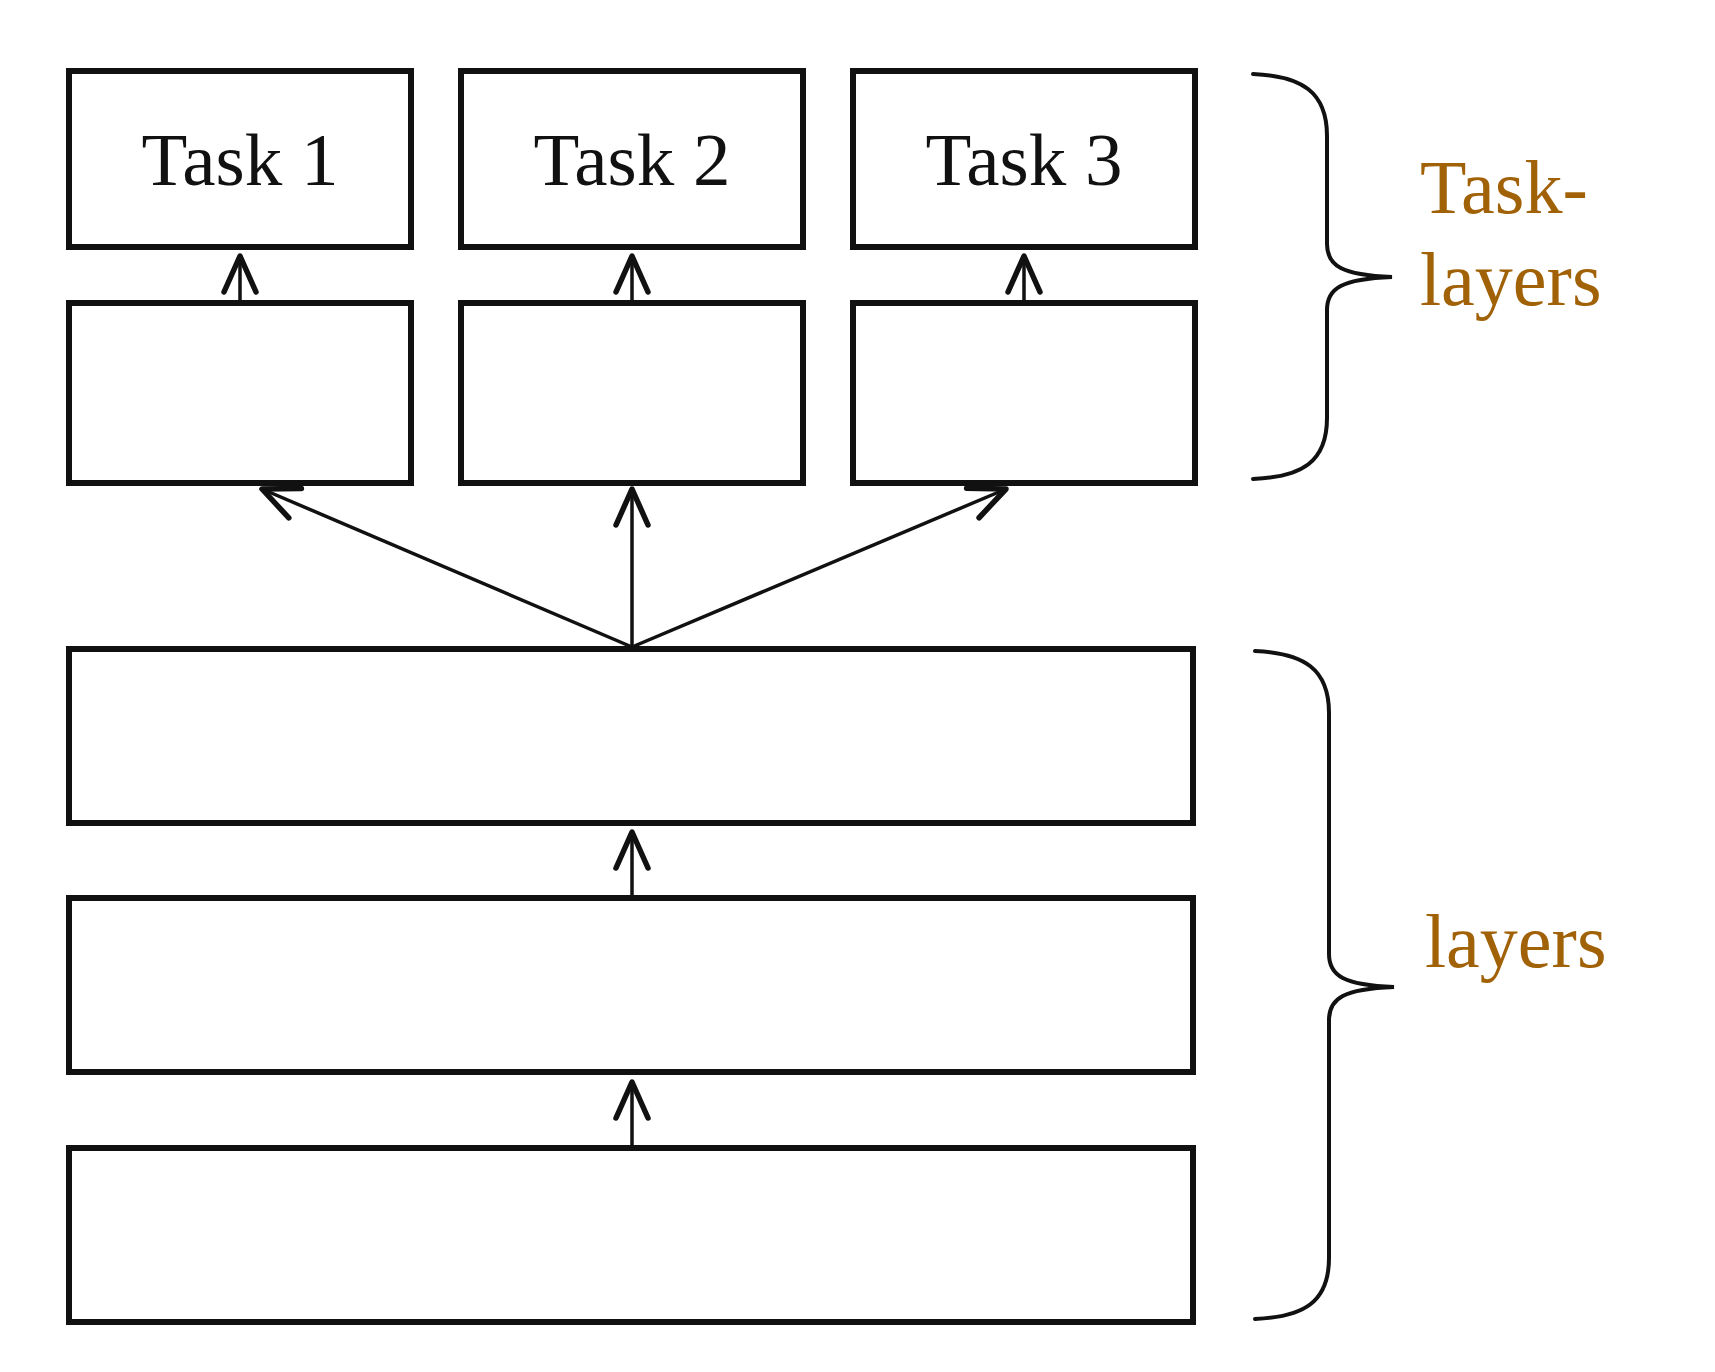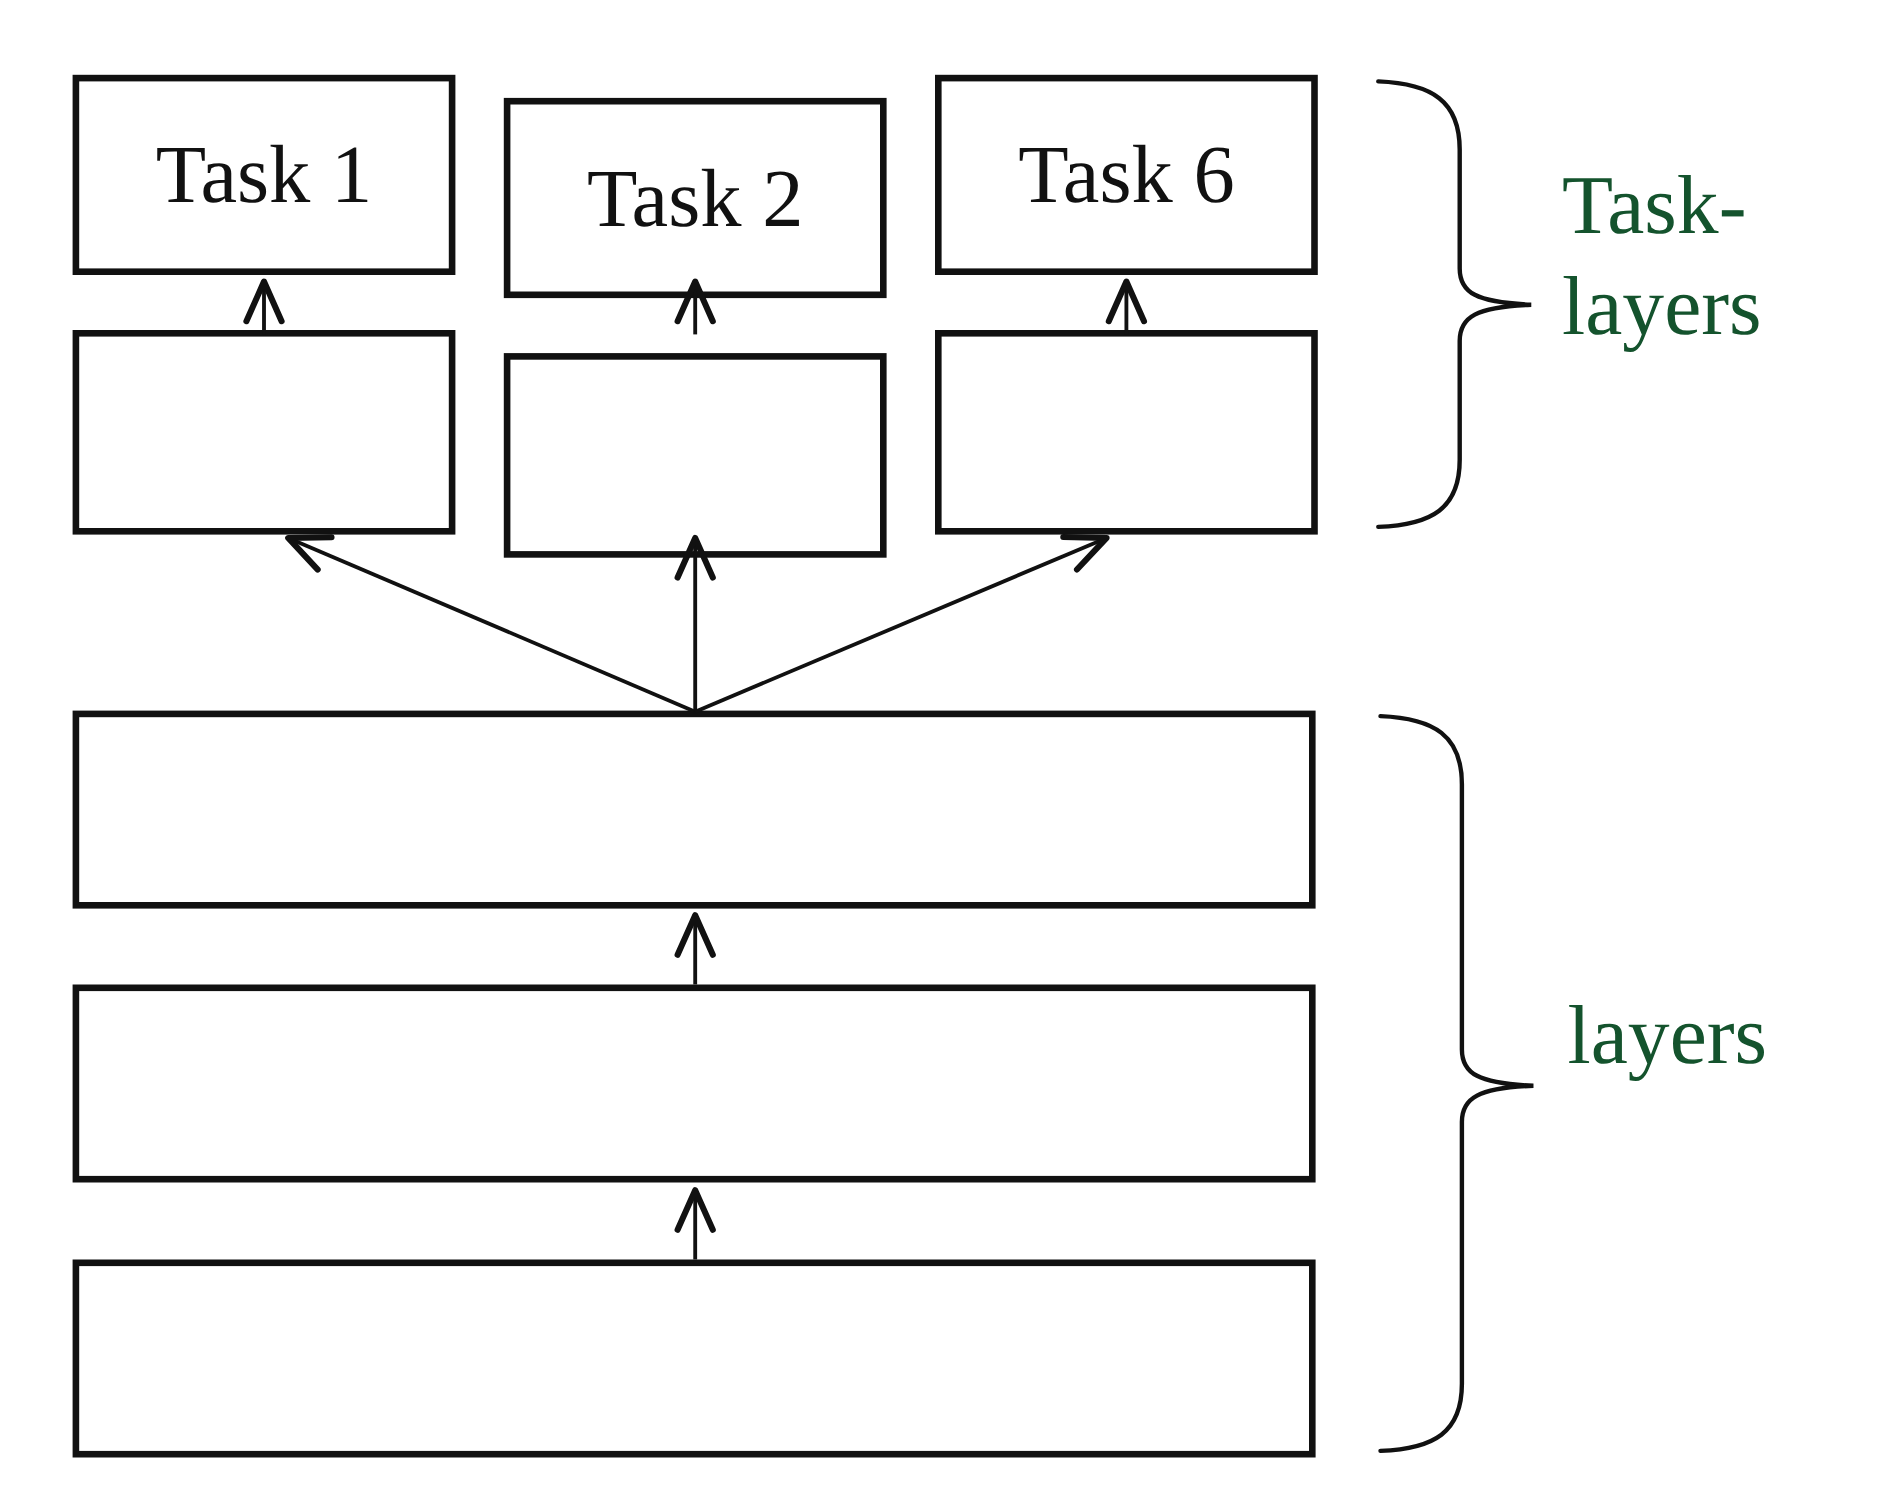--- a/index.html
+++ b/index.html
@@ -36,36 +36,36 @@
     width: 348px;
     height: 186px;
     top: 300px;
   }
   .shared-box {
     left: 66px;
     width: 1130px;
     height: 180px;
   }
   .col1 { left: 66px; }
-  .col2 { left: 458px; margin-top: 21px; }
+  .col2 { left: 458px; }
   .col3 { left: 850px; }
   .overlay-svg {
     position: absolute;
     left: 0;
     top: 0;
     width: 1715px;
     height: 1372px;
     pointer-events: none;
   }
   .brace-label {
     position: absolute;
     font-size: 76px;
     line-height: 92px;
     white-space: nowrap;
-    color: #14532d;
+    color: #a16207;
   }
   .label-task-specific {
     left: 1420px;
     top: 141px;
   }
   .label-shared {
     left: 1425px;
     top: 895px;
   }
 </style>
@@ -74,21 +74,21 @@
 
 <div class="canvas">
 
   <div class="box task-box col1">
     <span>Task 1</span>
   </div>
   <div class="box task-box col2">
     <span>Task 2</span>
   </div>
   <div class="box task-box col3">
-    <span>Task 6</span>
+    <span>Task 3</span>
   </div>
 
   <div class="box spec-box col1"></div>
   <div class="box spec-box col2"></div>
   <div class="box spec-box col3"></div>
 
   <div class="box shared-box" style="top:646px;"></div>
   <div class="box shared-box" style="top:895px;"></div>
   <div class="box shared-box" style="top:1145px;"></div>
 

